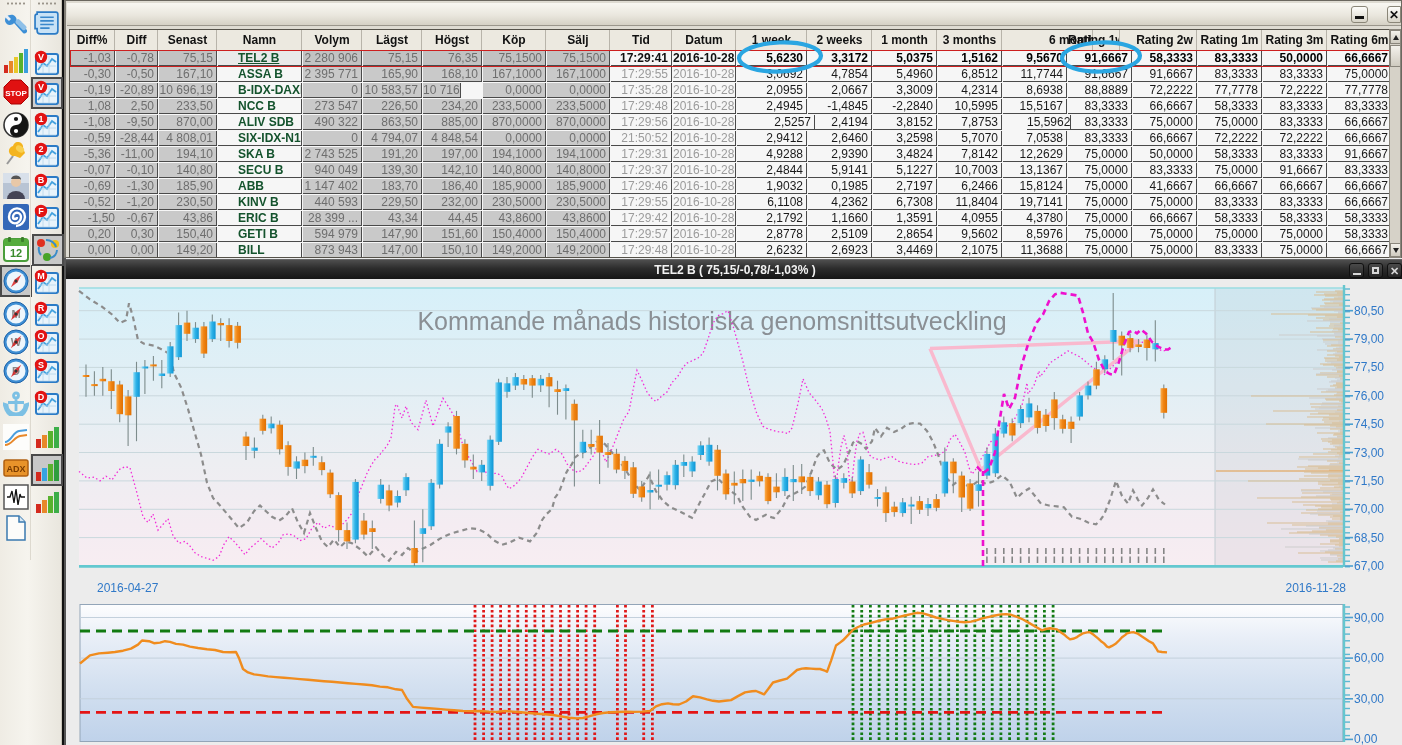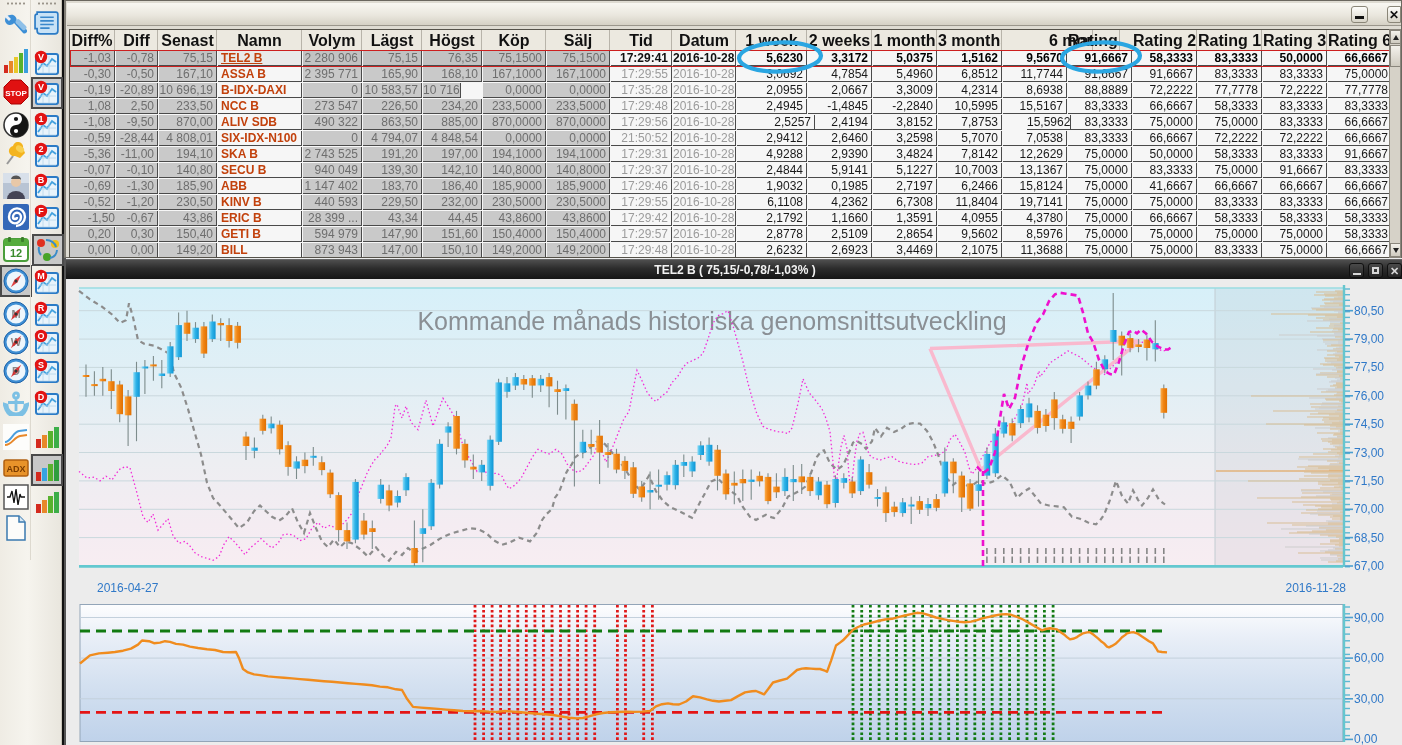--- a/index.html
+++ b/index.html
@@ -16,28 +16,28 @@
 #tb1{position:absolute;left:1px;top:2px;right:0;height:23px;
  background:linear-gradient(#f8f7f2,#eae7de 55%,#d5d1c5);border-bottom:1px solid #9a968c}
 #tb1 .t{position:absolute;left:0;right:0;top:4px;text-align:center;font-size:13px;font-weight:bold;color:#5c5c5c}
 .wbtn{position:absolute;top:3px;width:17px;height:17px;border:1px solid #8a8678;border-radius:3px;
  background:linear-gradient(#fdfdfa,#d8d4c8);}
 .wbtn .g{position:absolute;left:3px;top:9px;width:9px;height:3px;background:#111}
 .wbtnx{position:absolute;top:3px;width:14px;height:17px;border:1px solid #8a8678;border-radius:3px 0 0 3px;
  background:linear-gradient(#fdfdfa,#d8d4c8);color:#111;font-weight:bold;font-size:12px;text-align:center;line-height:16px}
 #tblwrap{position:absolute;left:3px;top:28px;width:1324px;height:229px;background:#b3b3b3;overflow:hidden;border:1px solid #55524a}
 .thead{position:absolute;left:0;top:0;height:21px;background:#ece9e0;border-bottom:1px solid #444}
-.hc{position:absolute;top:0;height:20px;font-size:16px;font-weight:bold;color:#111;text-align:center;
+.hc{position:absolute;top:0;height:20px;font-size:12px;font-weight:bold;color:#111;text-align:center;
  line-height:21px;border-right:1px solid #b8b4aa;overflow:hidden;white-space:nowrap}
 .trow{position:absolute;left:0;height:16px;background:#f6f6f6}
 .cell{position:absolute;top:0;height:15px;font-size:12px;line-height:15px;border-right:1px solid #4a4a4a;
  border-bottom:1px solid #4a4a4a;overflow:hidden;white-space:nowrap}
 .num{text-align:right;padding-right:3px;color:#6e6e6e}
 .gr{background:#c9c9c9}
-.nm{padding-left:3px;color:#c2410c;font-weight:bold;background:#f6f6f6}
+.nm{padding-left:20px;color:#14532d;font-weight:bold;background:#f6f6f6}
 .nm.u{text-decoration:underline}
 .td1{color:#111;font-weight:bold}
 .td2{color:#9b9b9b}
 .wk{color:#1a1a1a}
 .wk1{color:#000;font-weight:bold}
 .sel:after{content:"";position:absolute;left:0;top:-1px;right:0;bottom:0;border:1.4px solid #cc1f1f;pointer-events:none}
 .sel .gr{background:#c2c2c2}
 .sel .nm{background:#e9e9e9}
 #vscroll{position:absolute;right:0;top:28px;width:12px;height:229px;background:#d6d2c8;border:1px solid #8a867c}
 .sbtn{position:absolute;left:0;width:11px;height:14px;background:linear-gradient(#f4f2ec,#cfcbc0);border:1px solid #8a867c}

